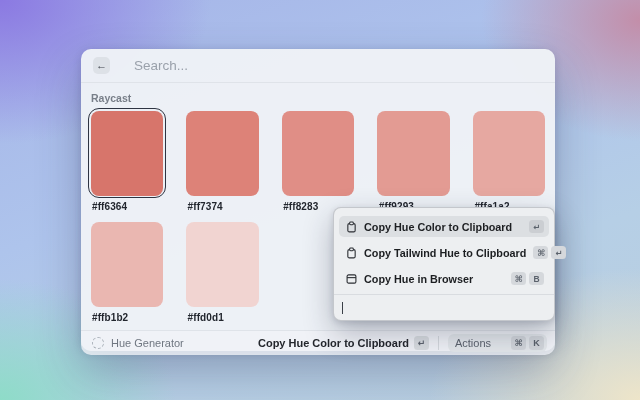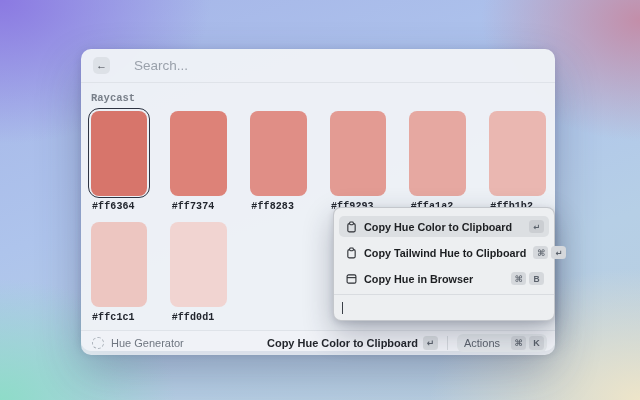--- a/index.html
+++ b/index.html
@@ -31,24 +31,24 @@
     width:17px; height:17px; border-radius:5px; background:#dde1e7;
     border:none; color:#3a3f47; font-size:11px; line-height:17px;
     display:flex; align-items:center; justify-content:center; cursor:pointer;
   }
   .search-input {
     flex:1; margin-left:24px; border:none; outline:none; background:transparent;
     font-size:13.5px; color:#30343c; font-family:inherit;
   }
   .search-input::placeholder { color:#9aa1ab; }
 
-  .content { flex:1; padding:8px 7px 0 7px; position:relative;font-family:Liberation Mono, monospace; }
+  .content { flex:1; padding:8px 7px 0 7px; position:relative; }
   .section-label { font-size:10.5px; font-weight:600; color:#787f89; margin:1px 0 4px 3px; }
 
-  .grid { display:grid; grid-template-columns:repeat(6,1fr); column-gap:18px; }
+  .grid { display:grid; grid-template-columns:repeat(5,1fr); column-gap:18px; }
   .cell { display:flex; flex-direction:column; }
   .swatch-ring { border:1.5px solid transparent; border-radius:11px; padding:1.5px; }
   .cell.selected .swatch-ring { border-color:#2e3442; }
   .swatch { height:85px; border-radius:8px; }
   .swatch-label { font-size:10px; font-weight:700; color:#22262e; margin:3px 0 7px 4px; letter-spacing:0.1px; }
 
   .footer {
     flex:0 0 25px; border-top:1px solid #dfe3e9; display:flex; align-items:center;
     padding:0 8px 0 11px; background:rgba(240,243,247,0.8); border-radius:0 0 10px 10px;justify-content:space-between;
   }
@@ -59,21 +59,21 @@
   .ext-name { font-size:11px; color:#6f7680; margin-left:7px; flex:1; }
   .footer-right { display:flex; align-items:center; gap:5px; }
   .primary-action { font-size:11px; font-weight:700; color:#23262c; }
   .kbd {
     display:inline-flex; align-items:center; justify-content:center;
     min-width:15px; height:14px; padding:0 2px; border-radius:3.5px;
     background:#d8dce0; color:#5b626c; font-size:9px; font-weight:600;
   }
   .footer-divider { width:1px; height:14px; background:#d4d8dd; margin:0 4px; }
   .actions-group {
-    display:flex; align-items:center; gap:11px; background:#e3e7eb;
+    display:flex; align-items:center; gap:20px; background:#e3e7eb;
     border-radius:6px; padding:2px 3px 2px 7px; border:none; cursor:pointer; font-family:inherit;
   }
   .actions-label { font-size:11px; color:#5b626c; }
   .actions-group .kbd { background:#d2d6db; }
 
   
   .popup {
     position:absolute; left:333px; top:207px; width:222px; height:114px;
     background:#edeff1; border-radius:8px; border:0.5px solid rgba(120,125,135,0.35);
     box-shadow:0 12px 30px rgba(30,35,60,0.30), 0 2px 6px rgba(30,35,60,0.15);
@@ -140,26 +140,20 @@
           <div class="swatch-ring">
             <div class="swatch" style="background:#e6a8a1"></div>
           </div>
           <div class="swatch-label">#ffa1a2</div>
         </div>
         <div class="cell">
           <div class="swatch-ring">
             <div class="swatch" style="background:#eab7b1"></div>
           </div>
           <div class="swatch-label">#ffb1b2</div>
-        </div>
-        <div class="cell">
-          <div class="swatch-ring">
-            <div class="swatch" style="background:#edc6c1"></div>
-          </div>
-          <div class="swatch-label">#ffc1c1</div>
         </div>
         <div class="cell">
           <div class="swatch-ring">
             <div class="swatch" style="background:#f1d4d1"></div>
           </div>
           <div class="swatch-label">#ffd0d1</div>
         </div>
       </div>
   </div>
 

